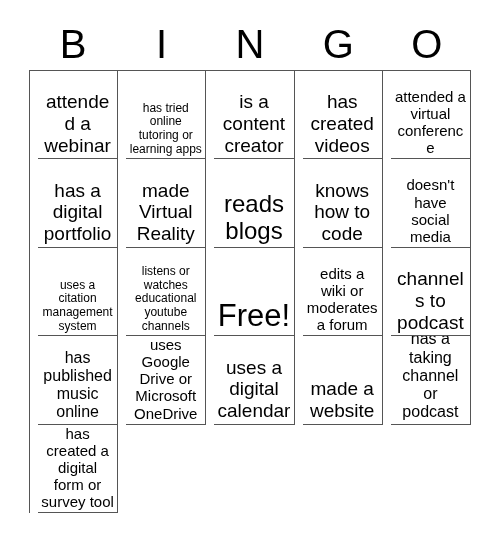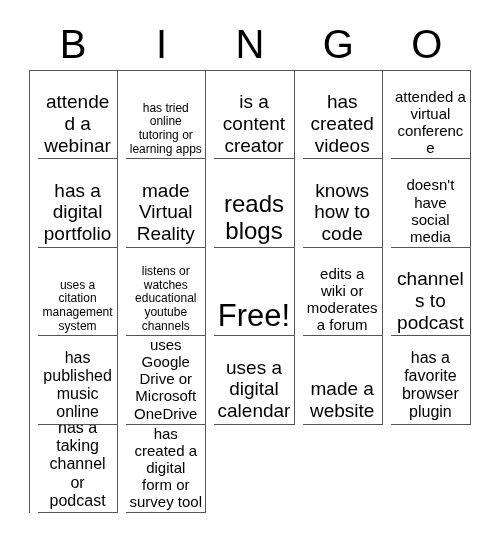--- a/index.html
+++ b/index.html
@@ -148,23 +148,20 @@
       <div class="cell">
         <span class="cell-text fs-sm">uses Google Drive or Microsoft OneDrive</span>
       </div>
       <div class="cell">
         <span class="cell-text fs-lg">uses a digital calendar</span>
       </div>
       <div class="cell">
         <span class="cell-text fs-lg">made a website</span>
       </div>
       <div class="cell">
-        <span class="cell-text fs-md">has a favorite browser plugin</span>
-      </div>
-      <div class="cell">
         <span class="cell-text fs-md">has a taking channel or podcast</span>
       </div>
       <div class="cell">
         <span class="cell-text fs-sm">has created a digital form or survey tool</span>
       </div>
     </div>
 
 </div>
 
 </body></html>

